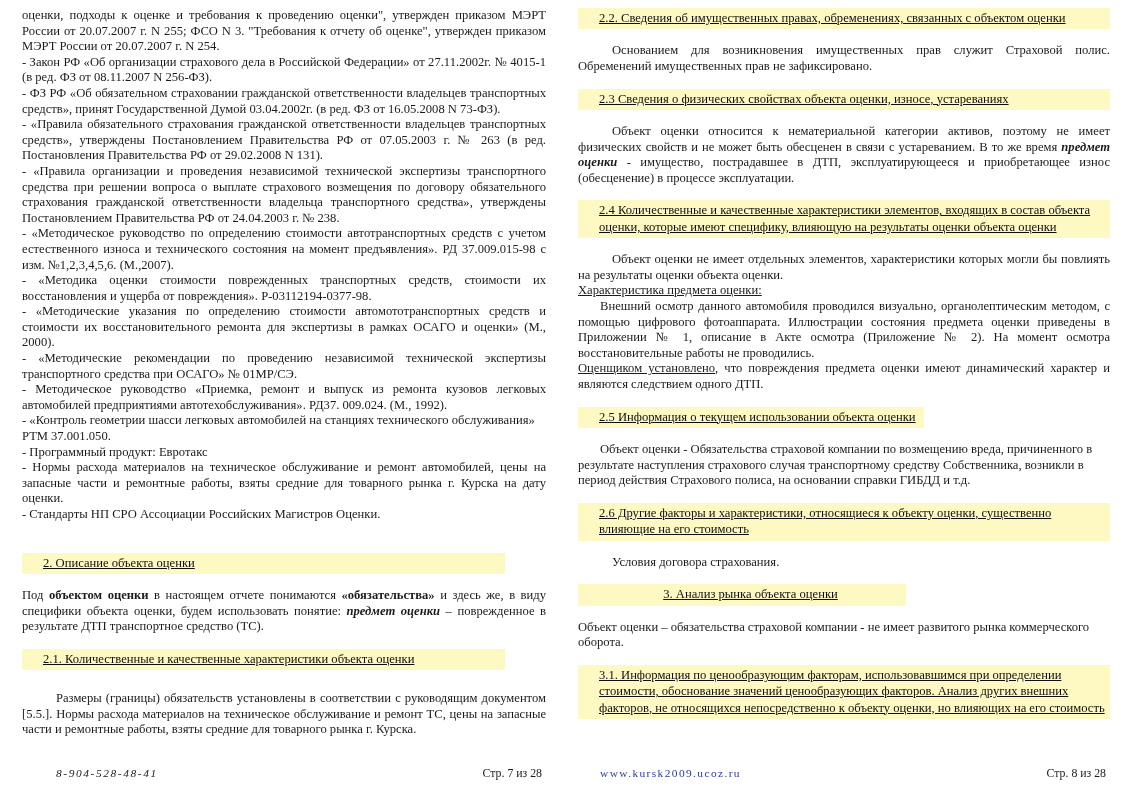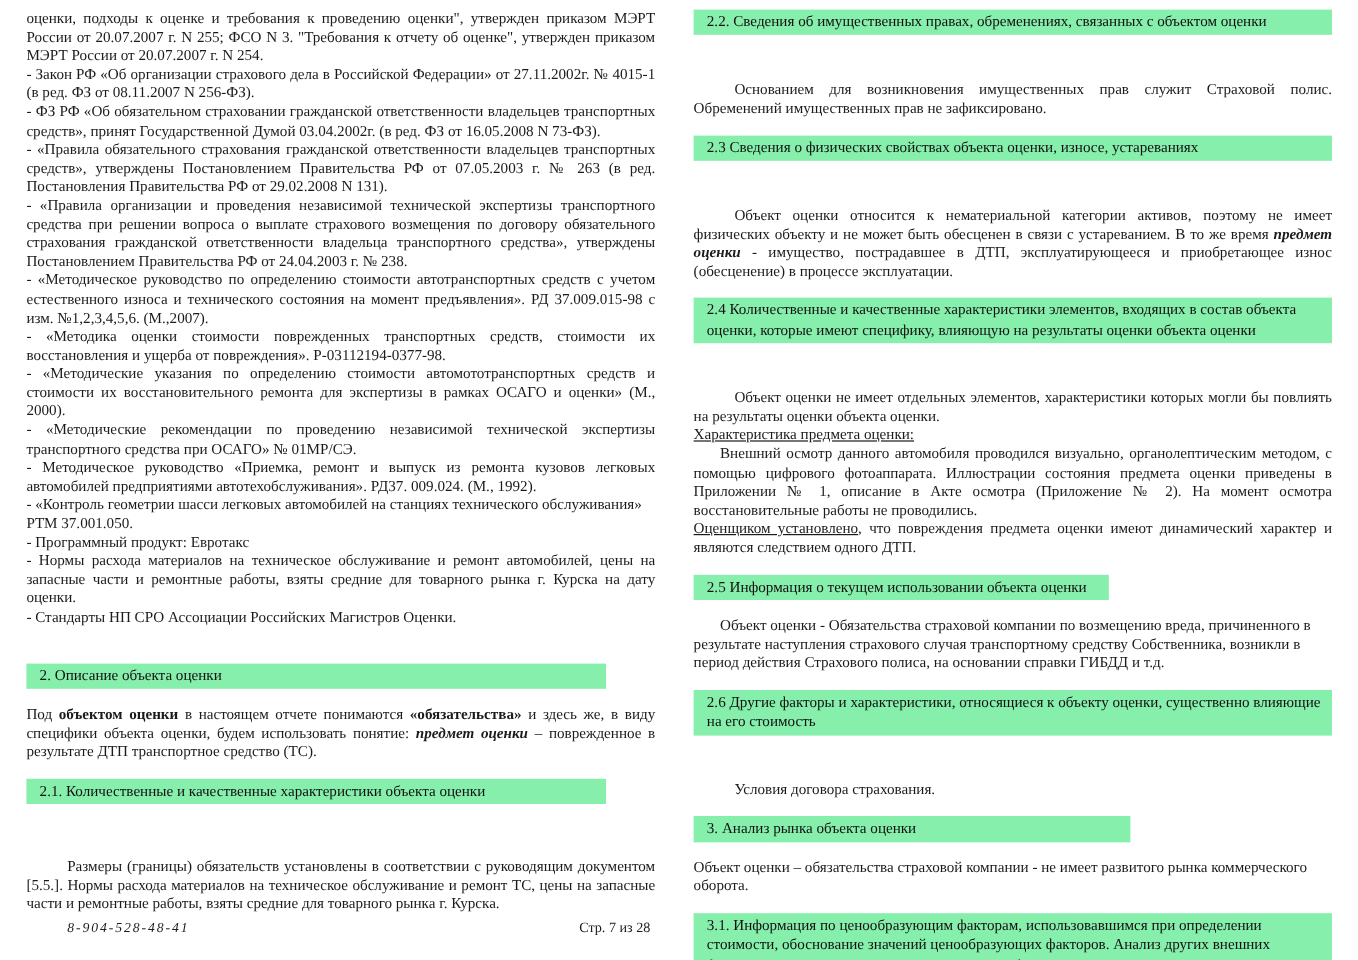--- a/index.html
+++ b/index.html
@@ -33,42 +33,43 @@
 
   
   p.para {
     margin: 0 0 0 0;
     font-size: 12.6px;
     line-height: 15.6px;
     text-align: justify;
     text-justify: inter-word;
     color: #1b1b1b;
   }
-  p.para.indent { text-indent: 34px; margin-top: 24px; }
+  p.para.indent { text-indent: 34px; }
   p.para.indent-sm { text-indent: 22px; }
   p.para.left { text-align: left; }
   .gap-m  { height: 14px; }
   .gap-l  { height: 21px; }
   .gap-xl { height: 30px; }
 
   
   .sec-head {
-    background: #86efac;
+    background: #fef9c3;
     color: #101010;
     font-size: 12.6px;
     line-height: 16.4px;
-    padding: 2px 4px 3px 11px;
+    padding: 2px 4px 3px 21px;
     text-align: left;
     font-weight: normal;
     margin: 0;
+    text-decoration: underline;
   }
   .sec-head.wide-l { width: 483px; }
   .sec-head.wide-r { width: 100%; }
   .sec-head.short-2 { width: 346px; }
-  .sec-head.short-4 { width: 364px; }
+  .sec-head.short-4 { width: 328px; text-align: center; }
 
   
   b.bd { font-weight: bold; }
   i.bi { font-weight: bold; font-style: italic; }
   u.ul { text-decoration: underline; }
 
   
   .footer {
     display: flex;
     align-items: baseline;
@@ -152,21 +153,21 @@
       <div class="gap-m"></div>
 
       <p class="para indent">Основанием для возникновения имущественных прав служит Страховой полис. Обременений имущественных прав не зафиксировано.</p>
 
       <div class="gap-m"></div>
 
       <div class="sec-head wide-r">2.3 Сведения о физических свойствах объекта оценки, износе, устареваниях</div>
 
       <div class="gap-m"></div>
 
-      <p class="para indent"><span>Объект оценки относится к нематериальной категории активов, поэтому не имеет физических объекту и не может быть обесценен в связи с устареванием. В то же время </span><i class="bi">предмет оценки</i><span> - имущество, пострадавшее в ДТП, эксплуатирующееся и приобретающее износ (обесценение) в процессе эксплуатации.</span></p>
+      <p class="para indent"><span>Объект оценки относится к нематериальной категории активов, поэтому не имеет физических свойств и не может быть обесценен в связи с устареванием. В то же время </span><i class="bi">предмет оценки</i><span> - имущество, пострадавшее в ДТП, эксплуатирующееся и приобретающее износ (обесценение) в процессе эксплуатации.</span></p>
 
       <div class="gap-m"></div>
 
       <div class="sec-head wide-r">2.4 Количественные и качественные характеристики элементов, входящих в состав объекта оценки, которые имеют специфику, влияющую на результаты оценки объекта оценки</div>
 
       <div class="gap-m"></div>
 
       <p class="para indent">Объект оценки не имеет отдельных элементов, характеристики которых могли бы повлиять на результаты оценки объекта оценки.</p>
       <p class="para left"><u class="ul">Характеристика предмета оценки:</u></p>
       <p class="para indent-sm">Внешний осмотр данного автомобиля проводился визуально, органолептическим методом, с помощью цифрового фотоаппарата. Иллюстрации состояния предмета оценки приведены в Приложении № 1, описание в Акте осмотра    (Приложение № 2). На момент осмотра восстановительные работы не проводились.</p>

